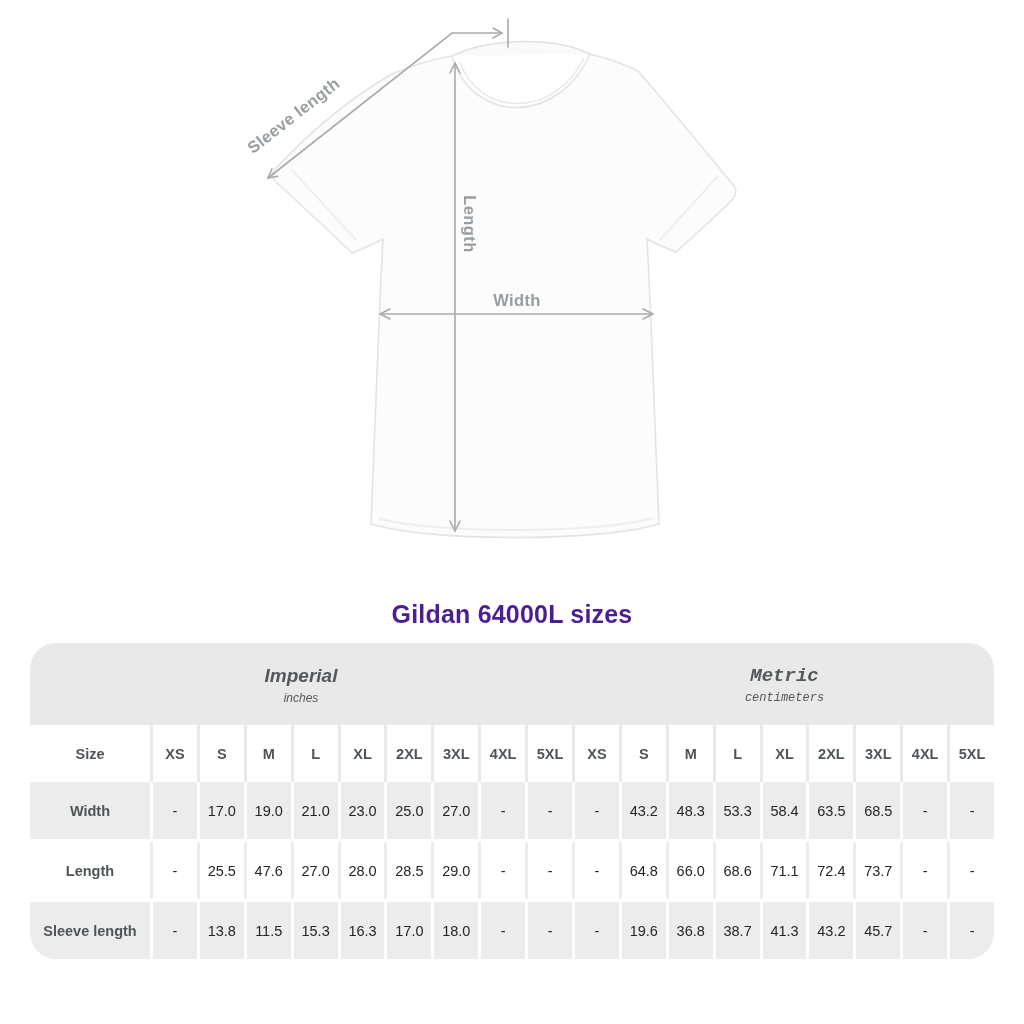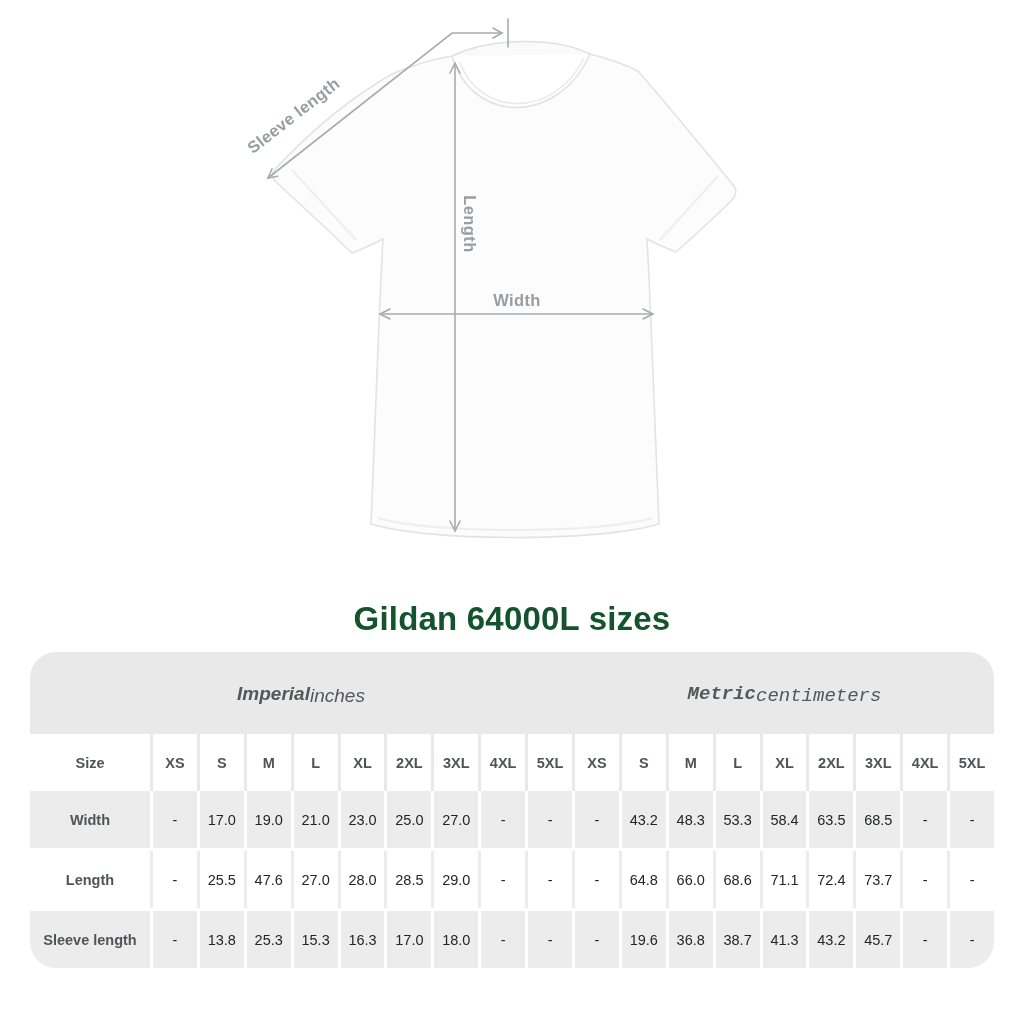--- a/index.html
+++ b/index.html
@@ -5,32 +5,32 @@
   html,body{margin:0;padding:0;background:#ffffff;width:1024px;height:1024px;overflow:hidden;
     font-family:"Liberation Sans", sans-serif;-webkit-font-smoothing:antialiased;}
   .page{width:1024px;height:1024px;background:#fff;position:relative;}
 
   
   .hero{position:relative;width:1024px;height:582px;}
   .hero svg{position:absolute;left:0;top:0;}
 
   
   .title-block{text-align:center;margin-top:18px;}
-  .page-title{font-size:33px;font-weight:bold;color:#14532d;margin:0;letter-spacing:.2px;}
+  .page-title{font-size:25px;font-weight:bold;color:#4c1d95;margin:0;letter-spacing:.2px;}
   .page-subtitle{font-size:15.5px;font-style:italic;color:#6d7477;margin-top:7px;}
 
   
   .size-table{margin:14px 30px 0 30px;width:964px;border-radius:26px;overflow:hidden;background:#fff;}
   .units-band{display:grid;grid-template-columns:120px repeat(18,1fr);column-gap:3px;
     background:#e9e9e9;height:82px;}
-  .unit-cell{display:flex;flex-direction:row;align-items:center;justify-content:center;padding-top:2px;}
+  .unit-cell{display:flex;flex-direction:column;align-items:center;justify-content:center;padding-top:2px;}
   .unit-imperial{grid-column:1/11;}
   .unit-metric{grid-column:11/20;font-family:Liberation Mono, monospace;}
   .unit-name{font-size:19px;font-weight:bold;font-style:italic;color:#53585b;}
-  .unit-sub{font-size:19px;font-style:italic;color:#53585b;margin-top:4px;}
+  .unit-sub{font-size:12px;font-style:italic;color:#53585b;margin-top:4px;}
 
   .cells-row{display:grid;grid-template-columns:120px repeat(18,1fr);column-gap:3px;height:57px;}
   .cell{display:flex;align-items:center;justify-content:center;font-size:14.5px;color:#232527;}
   .hdr-row{background:#e9e9e9;text-align:center;}
   .hdr-row .cell{background:#ffffff;font-weight:bold;color:#4e5558;}
   .table-body{display:flex;flex-direction:column;row-gap:3px;background:#ffffff;}
   .row-shaded{background:#ffffff;}
   .row-shaded .cell{background:#ececec;}
   .row-plain{background:#ececec;}
   .row-plain .cell{background:#ffffff;}
@@ -160,21 +160,21 @@
           <div class="cell">71.1</div>
           <div class="cell">72.4</div>
           <div class="cell">73.7</div>
           <div class="cell">-</div>
           <div class="cell">-</div>
         </div>
         <div class="cells-row row-shaded">
           <div class="cell row-label">Sleeve length</div>
           <div class="cell">-</div>
           <div class="cell">13.8</div>
-          <div class="cell">25.3</div>
+          <div class="cell">11.5</div>
           <div class="cell">15.3</div>
           <div class="cell">16.3</div>
           <div class="cell">17.0</div>
           <div class="cell">18.0</div>
           <div class="cell">-</div>
           <div class="cell">-</div>
           <div class="cell">-</div>
           <div class="cell">19.6</div>
           <div class="cell">36.8</div>
           <div class="cell">38.7</div>

